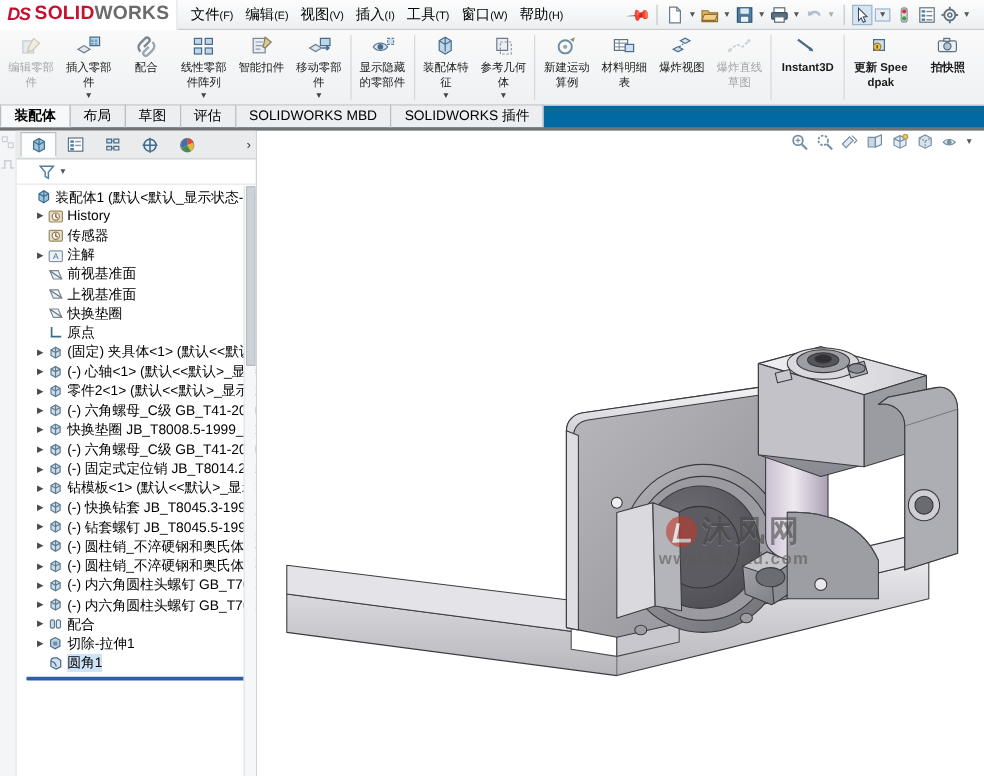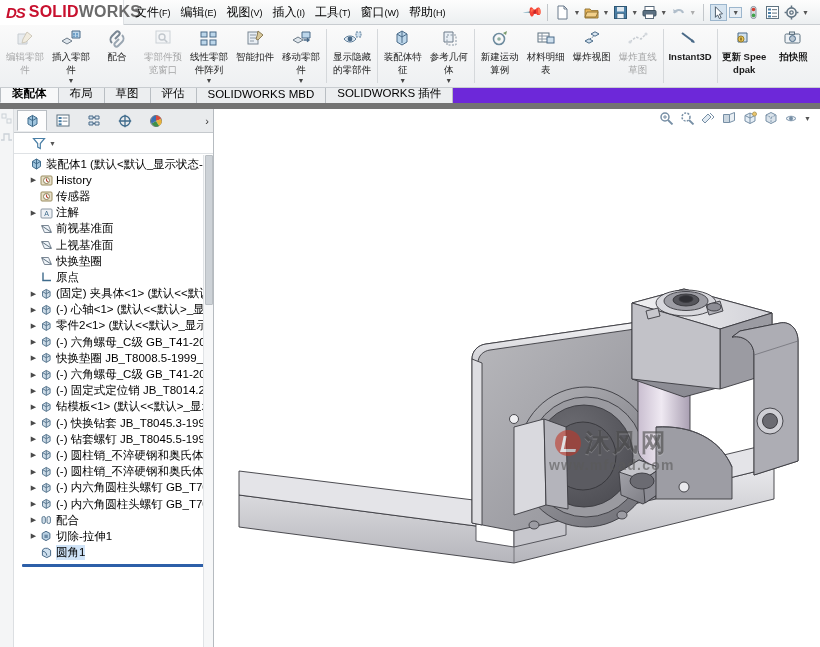--- a/index.html
+++ b/index.html
@@ -11,21 +11,21 @@
   }
   #app { width:820px; height:647px; position:relative; background:#f0f0f0; display:flex; flex-direction:column; }
 
   
   .menubar {
     height:25px; background:linear-gradient(#fdfdfd,#eceff1);
     border-bottom:1px solid #c8ccd0; display:flex; align-items:center;
     position:relative; flex:0 0 25px;
   }
   .logo-box {
-    width:124px; height:25px; background:#fff; display:flex; align-items:center;
+    width:148px; height:25px; background:#fff; display:flex; align-items:center;
     padding-left:6px; border-right:1px solid #dfe2e5;
   }
   .logo-ds { font-weight:bold; font-size:15px; color:#c8102e; font-style:italic; letter-spacing:-1px; }
   .logo-sw { font-weight:bold; font-size:16px; color:#c8102e; letter-spacing:.2px; margin-left:4px; }
   .logo-sw .works { color:#6b6b6b; }
   .menus { display:flex; align-items:center; gap:4px; margin-left:8px; }
   .menu-item { font-size:12px; padding:2px 3px; cursor:default; white-space:nowrap; }
   .menu-item .mn { font-size:9px; }
   .qtools { display:flex; align-items:center; gap:2px; margin-left:auto; padding-right:10px; }
   .qsep { width:1px; height:17px; background:#c3c7cb; margin:0 4px; }
@@ -45,22 +45,22 @@
   }
   .rb.dim { opacity:.38; }
   .rb .glyph { height:22px; display:flex; align-items:center; justify-content:center; font-size:16px; }
   .rb .lbl { font-size:9.5px; line-height:13px; text-align:center; width:46px; word-break:break-all; color:#1a1a1a; }
   .rb .dd { font-size:7px; color:#444; line-height:7px; margin-top:1px; }
   .rb.wide { width:56px;font-weight:bold; }
   .rbsep { width:1px; background:#d5d8db; margin:4px 2px; }
 
   
   .tabstrip {
-    flex:0 0 21px; height:21px; background:#6d28d9; display:flex; align-items:flex-end;
-    border-bottom:6px solid #737373; padding-left:0;
+    flex:0 0 21px; height:21px; background:#0369a1; display:flex; align-items:flex-end;
+    border-bottom:3px solid #737373; padding-left:0;
   }
   .tab {
     height:20px; padding:0 11px; font-size:11.5px; display:flex; align-items:center;
     background:#eceef0; border:1px solid #b9bec3; border-bottom:none; margin-right:-1px;
     cursor:default; white-space:nowrap;
   }
   .tab.active { background:#f7f8f9; font-weight:bold; border-bottom:1px solid #f7f8f9; }
 
   
   .work { flex:1 1 auto; display:flex; position:relative; background:#fff; min-height:0; }
@@ -246,30 +246,20 @@
     <div class="rb">
       <span class="glyph">
         <svg width="22" height="20" viewBox="0 0 22 20">
             <path d="M6 14c-2-2-2-5 0-7l4-4c2-2 5 1 3 3l-4 4" fill="none" stroke="#7a8794" stroke-width="2"></path>
             <path d="M16 6c2 2 2 5 0 7l-4 4c-2 2-5-1-3-3l4-4" fill="none" stroke="#9aa6b2" stroke-width="2"></path>
           </svg>
       </span>
       <span class="lbl">配合</span>
     </div>
 
-    <div class="rb dim">
-      <span class="glyph">
-        <svg width="22" height="20" viewBox="0 0 22 20">
-            <rect x="4" y="2" width="14" height="12" fill="#eef2f6" stroke="#8895a2"></rect>
-            <circle cx="10" cy="8" r="3" fill="none" stroke="#6d7b89" stroke-width="1.4"></circle>
-            <path d="M12.2 10.2l3 3" stroke="#6d7b89" stroke-width="1.6"></path>
-          </svg>
-      </span>
-      <span class="lbl">零部件预览窗口</span>
-    </div>
 
     <div class="rb">
       <span class="glyph">
         <svg width="22" height="20" viewBox="0 0 22 20">
             <g fill="#bcd6ea" stroke="#4a6a88">
               <rect x="3" y="3" width="6" height="5"></rect>
               <rect x="12" y="3" width="6" height="5"></rect>
               <rect x="3" y="11" width="6" height="5"></rect>
               <rect x="12" y="11" width="6" height="5"></rect>
             </g>

